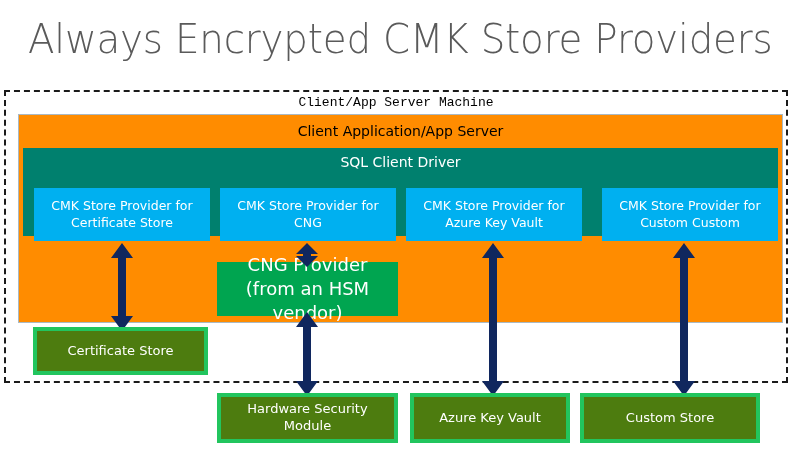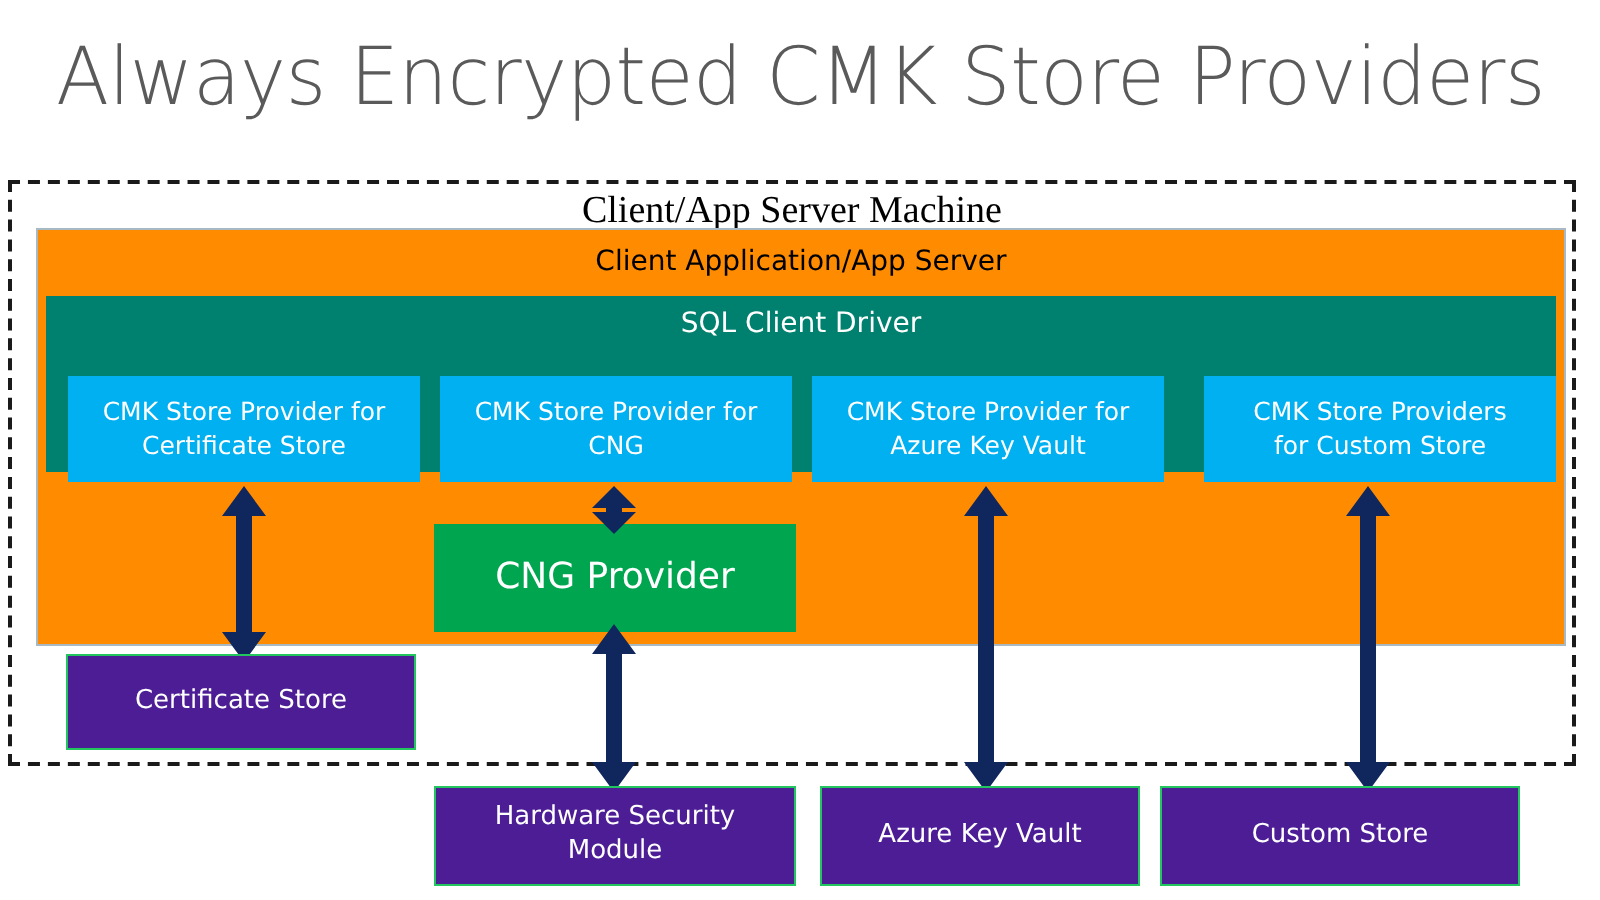--- a/index.html
+++ b/index.html
@@ -41,23 +41,23 @@
     border: 2px dashed #1a1a1a;
     box-sizing: border-box;
     background: transparent;
   }
   .machine-label {
     position: absolute;
     left: 4px;
     top: 95px;
     width: 784px;
     text-align: center;
-    font-size: 19px;
+    font-size: 13px;
     color: #000000;
-    font-family: Liberation Serif, serif;
+    font-family: Liberation Mono, monospace;
   }
 
   
   .app-band {
     position: absolute;
     left: 18px;
     top: 114px;
     width: 765px;
     height: 209px;
     background: #ff8c00;
@@ -103,21 +103,21 @@
     height: 53px;
     background: #00b0f0;
     box-sizing: border-box;
     display: flex;
     align-items: center;
     justify-content: center;
     text-align: center;
     font-size: 12.5px;
     line-height: 1.35;
     color: #ffffff;
-    padding: 0 17px;
+    padding: 0 6px;
     font-family: "DejaVu Sans", sans-serif;
   }
   .pb1 { left: 34px;  width: 176px; }
   .pb2 { left: 220px; width: 176px; }
   .pb3 { left: 406px; width: 176px; }
   .pb4 { left: 602px; width: 176px; }
 
   
   .cng-box {
     position: absolute;
@@ -134,22 +134,22 @@
     text-align: center;
     font-size: 18px;
     line-height: 1.35;
     color: #ffffff;
     font-family: "DejaVu Sans", sans-serif;
   }
 
   
   .store-box {
     position: absolute;
-    background: #4c1d95;
-    border: 1px solid #22c55e;
+    background: #4d7c0f;
+    border: 4px solid #22c55e;
     box-sizing: border-box;
     display: flex;
     align-items: center;
     justify-content: center;
     text-align: center;
     font-size: 13px;
     line-height: 1.3;
     color: #ffffff;
     padding: 0 6px;
     font-family: "DejaVu Sans", sans-serif;
@@ -178,24 +178,25 @@
   <div class="app-band-label">Client Application/App Server</div>
 </div>
 
 <div class="driver-band">
   <div class="driver-band-label">SQL Client Driver</div>
 </div>
 
 <div class="provider-box pb1">CMK Store Provider for Certificate Store</div>
 <div class="provider-box pb2">CMK Store Provider for CNG</div>
 <div class="provider-box pb3">CMK Store Provider for Azure Key Vault</div>
-<div class="provider-box pb4">CMK Store Providers for Custom Store</div>
+<div class="provider-box pb4">CMK Store Provider for Custom Custom</div>
 
 <div class="cng-box">
   <span>CNG Provider</span>
+  <span>(from an HSM vendor)</span>
 </div>
 
 <div class="arrow" style="left:108px; top:243px;">
   <svg width="28" height="88" viewBox="0 0 28 88">
     <polygon points="14,0 25,15 18,15 18,73 25,73 14,88 3,73 10,73 10,15 3,15" fill="#10275e"></polygon>
   </svg>
 </div>
 
 <div class="arrow" style="left:293px; top:243px;">
   <svg width="28" height="24" viewBox="0 0 28 24">

